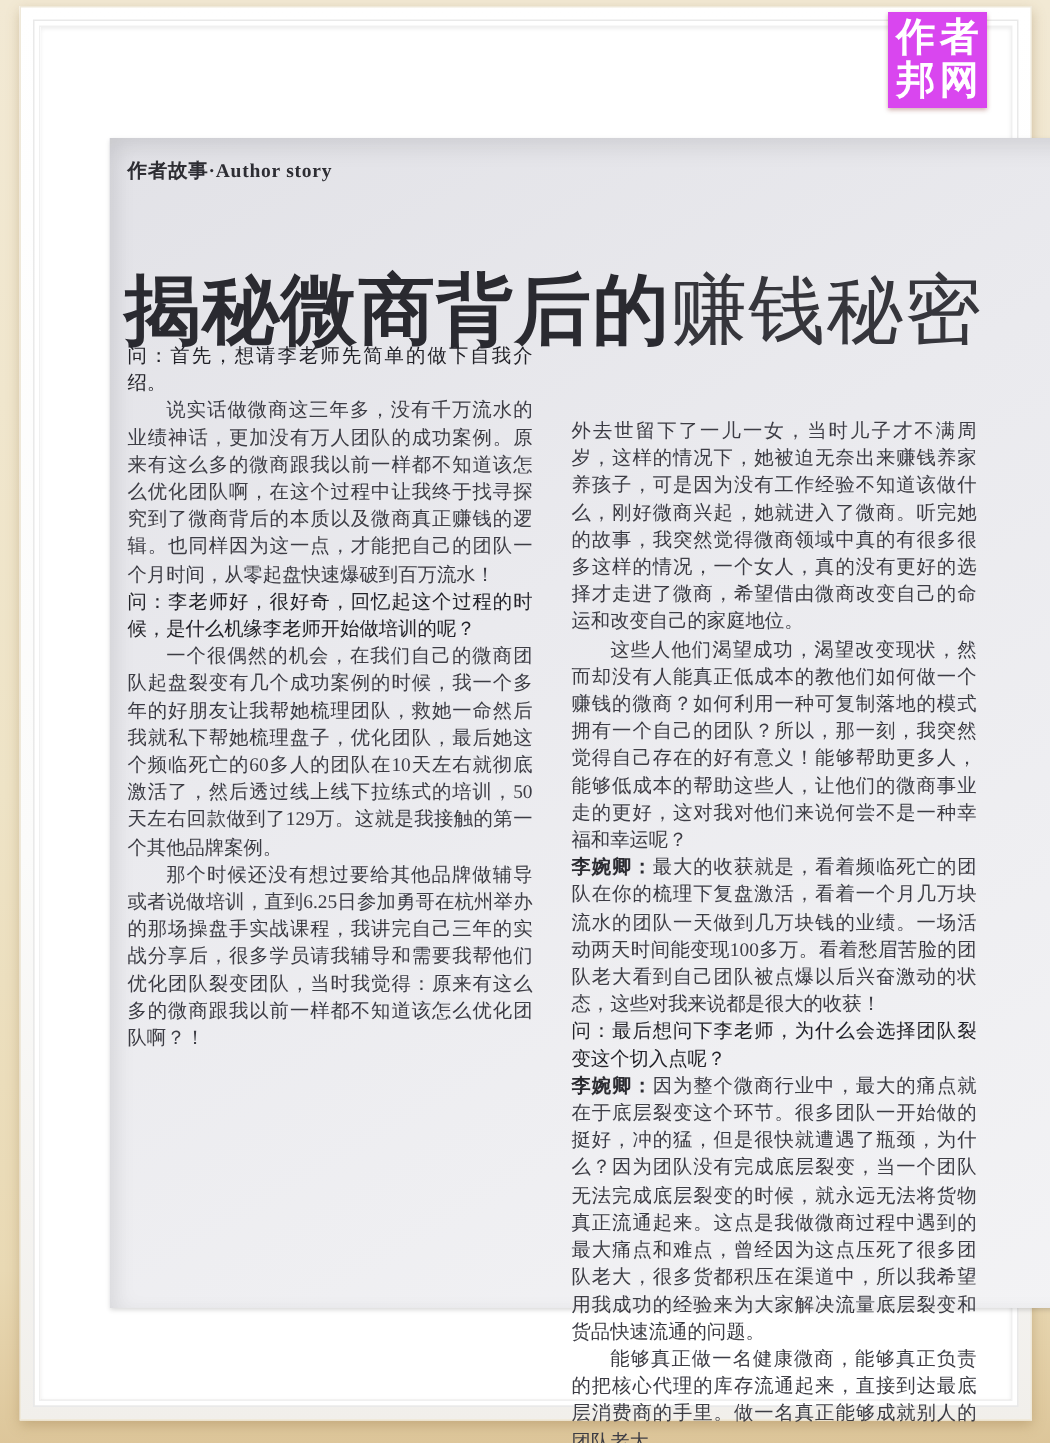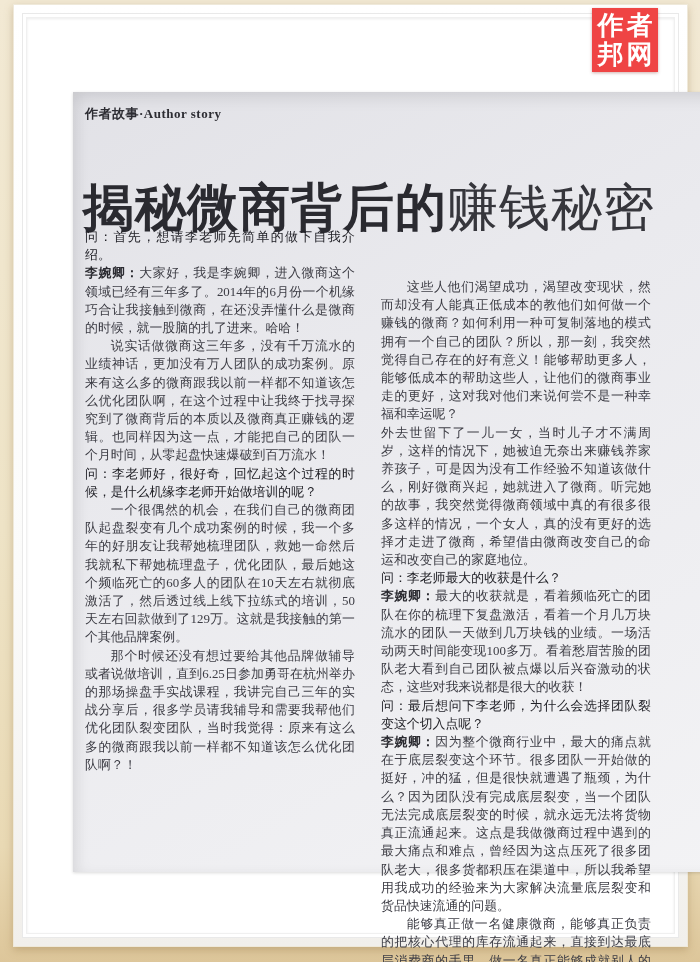--- a/index.html
+++ b/index.html
@@ -60,21 +60,21 @@
   .para.indent{text-indent:2em;}
   .speaker{font-weight:bold;color:#2b2b31;}
   .footer{
     position:absolute;left:0;bottom:12px;width:100%;
     text-align:center;font-size:9.5px;letter-spacing:1px;color:#4a4a52;
     font-family:"Liberation Sans","DejaVu Sans",sans-serif;
   }
   
   .logo{
     position:absolute;left:592px;top:8px;width:66px;height:64px;
-    background:#ef4444;color:#ffffff;
+    background:#d946ef;color:#ffffff;
     display:flex;flex-direction:column;align-items:center;justify-content:center;
     font-weight:900;font-size:26px;line-height:29px;letter-spacing:3px;
     font-family:"DejaVu Serif","Liberation Serif",serif;
     text-indent:3px;
     box-shadow:0 1px 3px rgba(120,30,20,.35);
   }
 </style>
 </head>
 <body>
 
@@ -88,32 +88,30 @@
   <div class="kicker">作者故事·Author story</div>
 
   <h1 class="headline">
     <span class="hl-bold">揭秘微商背后的</span><span class="hl-light">赚钱秘密</span>
   </h1>
 
   <div class="cols">
     <div class="col col-left">
       <div>
           <p class="para question">问：首先，想请李老师先简单的做下自我介绍。</p>
-          <p class="para answer"><span class="speaker">李婉卿：</span>大家好，我是李婉卿，进入微商这个领域已经有三年多了。2014年的6月份一个机缘巧合让我接触到微商，在还没弄懂什么是微商的时候，就一股脑的扎了进来。哈哈！</p>
           <p class="para indent">说实话做微商这三年多，没有千万流水的业绩神话，更加没有万人团队的成功案例。原来有这么多的微商跟我以前一样都不知道该怎么优化团队啊，在这个过程中让我终于找寻探究到了微商背后的本质以及微商真正赚钱的逻辑。也同样因为这一点，才能把自己的团队一个月时间，从零起盘快速爆破到百万流水！</p>
           <p class="para question">问：李老师好，很好奇，回忆起这个过程的时候，是什么机缘李老师开始做培训的呢？</p>
           <p class="para indent">一个很偶然的机会，在我们自己的微商团队起盘裂变有几个成功案例的时候，我一个多年的好朋友让我帮她梳理团队，救她一命然后我就私下帮她梳理盘子，优化团队，最后她这个频临死亡的60多人的团队在10天左右就彻底激活了，然后透过线上线下拉练式的培训，50天左右回款做到了129万。这就是我接触的第一个其他品牌案例。</p>
           <p class="para indent">那个时候还没有想过要给其他品牌做辅导或者说做培训，直到6.25日参加勇哥在杭州举办的那场操盘手实战课程，我讲完自己三年的实战分享后，很多学员请我辅导和需要我帮他们优化团队裂变团队，当时我觉得：原来有这么多的微商跟我以前一样都不知道该怎么优化团队啊？！</p>
         </div>
     </div>
     <div class="col col-right">
       <div>
+          <p class="para cont">外去世留下了一儿一女，当时儿子才不满周岁，这样的情况下，她被迫无奈出来赚钱养家养孩子，可是因为没有工作经验不知道该做什么，刚好微商兴起，她就进入了微商。听完她的故事，我突然觉得微商领域中真的有很多很多这样的情况，一个女人，真的没有更好的选择才走进了微商，希望借由微商改变自己的命运和改变自己的家庭地位。</p>
           <p class="para indent">这些人他们渴望成功，渴望改变现状，然而却没有人能真正低成本的教他们如何做一个赚钱的微商？如何利用一种可复制落地的模式拥有一个自己的团队？所以，那一刻，我突然觉得自己存在的好有意义！能够帮助更多人，能够低成本的帮助这些人，让他们的微商事业走的更好，这对我对他们来说何尝不是一种幸福和幸运呢？</p>
-          <p class="para cont">外去世留下了一儿一女，当时儿子才不满周岁，这样的情况下，她被迫无奈出来赚钱养家养孩子，可是因为没有工作经验不知道该做什么，刚好微商兴起，她就进入了微商。听完她的故事，我突然觉得微商领域中真的有很多很多这样的情况，一个女人，真的没有更好的选择才走进了微商，希望借由微商改变自己的命运和改变自己的家庭地位。</p>
-          <p class="para question">问：李老师最大的收获是什么？</p>
           <p class="para answer"><span class="speaker">李婉卿：</span>最大的收获就是，看着频临死亡的团队在你的梳理下复盘激活，看着一个月几万块流水的团队一天做到几万块钱的业绩。一场活动两天时间能变现100多万。看着愁眉苦脸的团队老大看到自己团队被点爆以后兴奋激动的状态，这些对我来说都是很大的收获！</p>
           <p class="para question">问：最后想问下李老师，为什么会选择团队裂变这个切入点呢？</p>
           <p class="para answer"><span class="speaker">李婉卿：</span>因为整个微商行业中，最大的痛点就在于底层裂变这个环节。很多团队一开始做的挺好，冲的猛，但是很快就遭遇了瓶颈，为什么？因为团队没有完成底层裂变，当一个团队无法完成底层裂变的时候，就永远无法将货物真正流通起来。这点是我做微商过程中遇到的最大痛点和难点，曾经因为这点压死了很多团队老大，很多货都积压在渠道中，所以我希望用我成功的经验来为大家解决流量底层裂变和货品快速流通的问题。</p>
           <p class="para indent">能够真正做一名健康微商，能够真正负责的把核心代理的库存流通起来，直接到达最底层消费商的手里。做一名真正能够成就别人的团队老大。</p>
         </div>
     </div>
   </div>
 
 </div>
 

